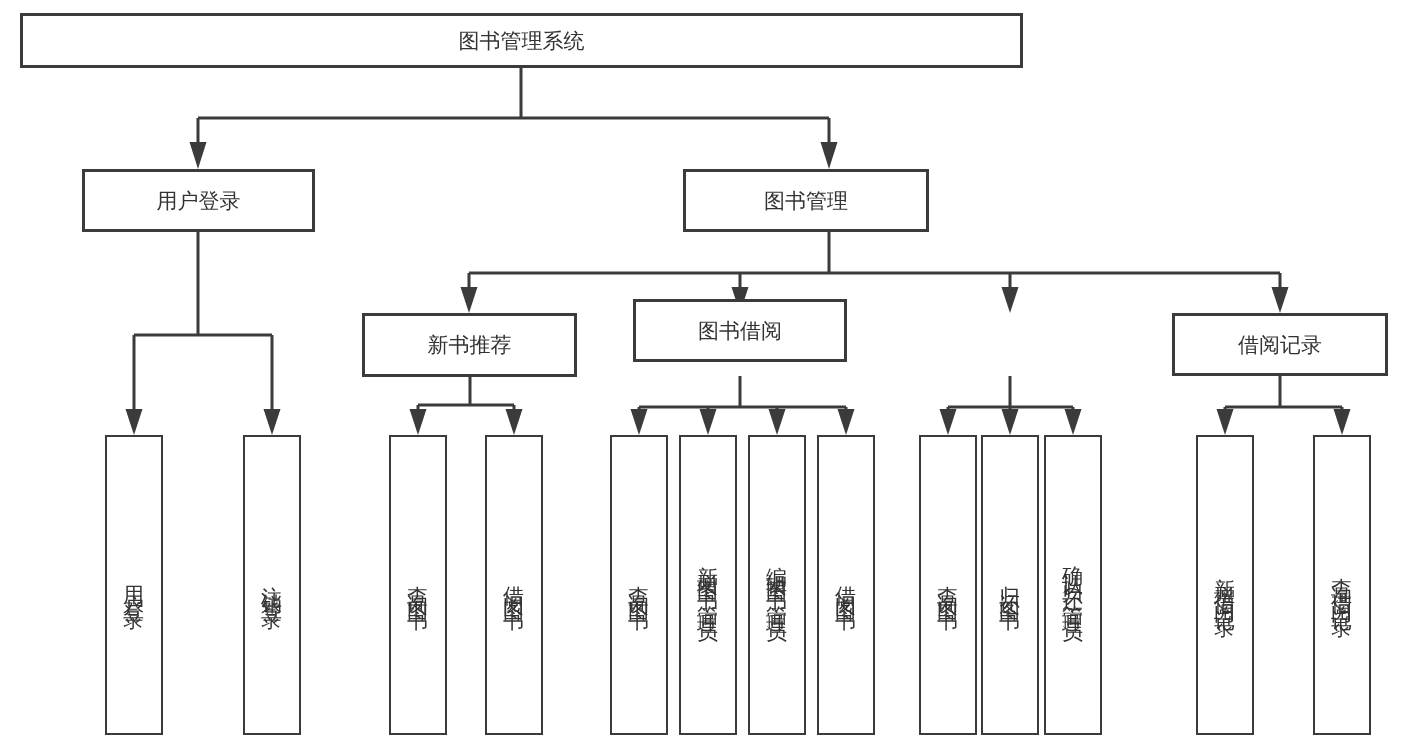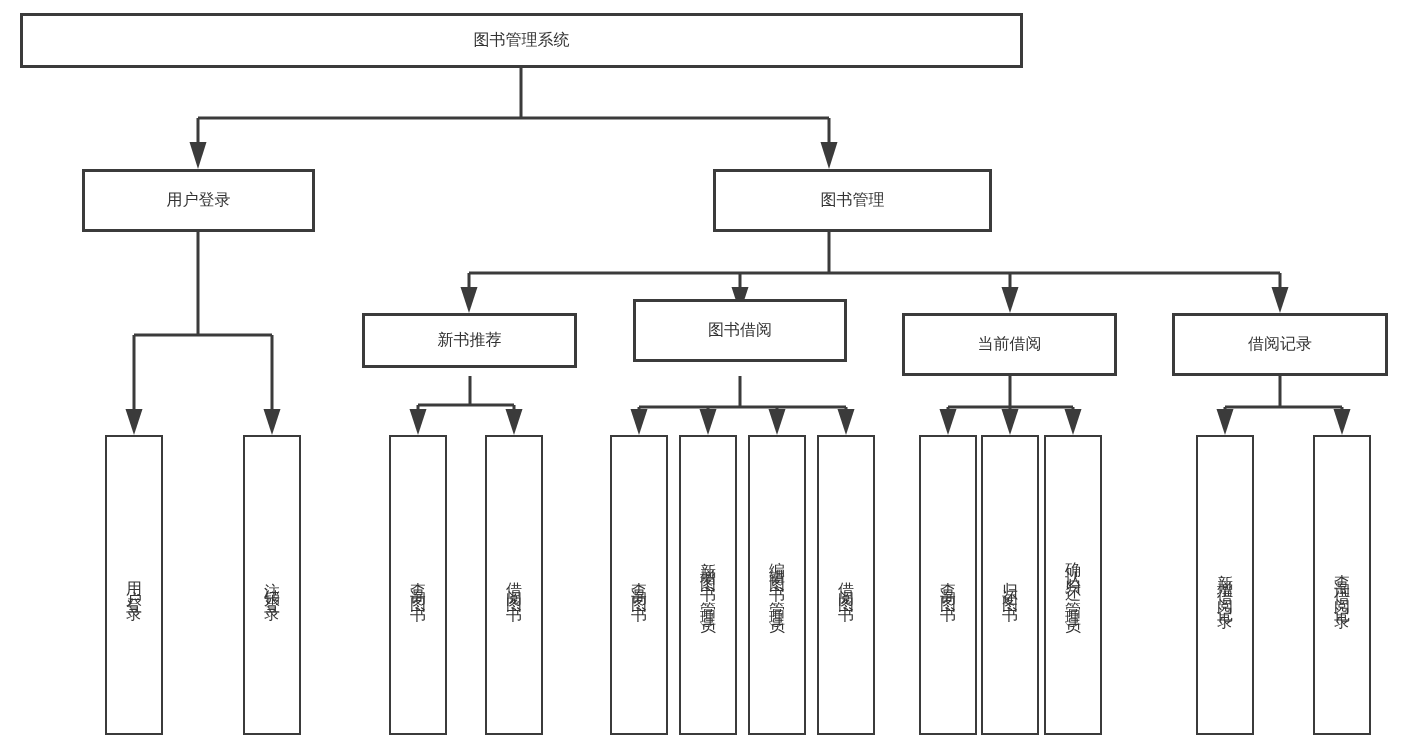--- a/index.html
+++ b/index.html
@@ -16,21 +16,21 @@
   }
   .connectors { position: absolute; left: 0; top: 0; }
   .ln { stroke: var(--line, #3b3b3b); stroke-width: 3; fill: none; }
   .ar { fill: var(--line, #3b3b3b); }
   .node {
     position: absolute;
     background: #ffffff;
     border: 3px solid var(--line, #3b3b3b);
     color: var(--text, #333333);
     display: flex; align-items: center; justify-content: center;
-    font-size: 16px;
+    font-size: 21px;
     text-align: left;
     white-space: nowrap;
   }
   .vnode { border-width: 2.5px; }
   .vtext {
     writing-mode: vertical-rl;
     text-orientation: mixed;
     letter-spacing: 8px;
     line-height: 1;
     white-space: nowrap;
@@ -84,32 +84,29 @@
     <polygon class="ar" points="1333.5,409 1350.5,409 1342,435"></polygon>
   </svg>
 
   <div class="node" style="left:20px;top:13px;width:1003px;height:55px">
     <span>图书管理系统</span>
   </div>
 
   <div class="node" style="left:82px;top:169px;width:233px;height:63px">
     <span>用户登录</span>
   </div>
-  <div class="node" style="left:713px;top:169px;width:279px;height:63px">
+  <div class="node" style="left:683px;top:169px;width:246px;height:63px">
     <span>图书管理</span>
   </div>
 
-  <div class="node" style="left:362px;top:313px;width:215px;height:55px">
+  <div class="node" style="left:362px;top:313px;width:215px;height:64px">
     <span>新书推荐</span>
   </div>
   <div class="node" style="left:633px;top:299px;width:214px;height:63px">
     <span>图书借阅</span>
-  </div>
-  <div class="node" style="left:902px;top:313px;width:215px;height:63px">
-    <span>当前借阅</span>
   </div>
   <div class="node" style="left:1172px;top:313px;width:216px;height:63px">
     <span>借阅记录</span>
   </div>
 
   <div class="node vnode" style="left:105px;top:435px;width:58px;height:300px">
     <span class="vtext">用户登录</span>
   </div>
   <div class="node vnode" style="left:243px;top:435px;width:58px;height:300px">
     <span class="vtext">注销登录</span>

